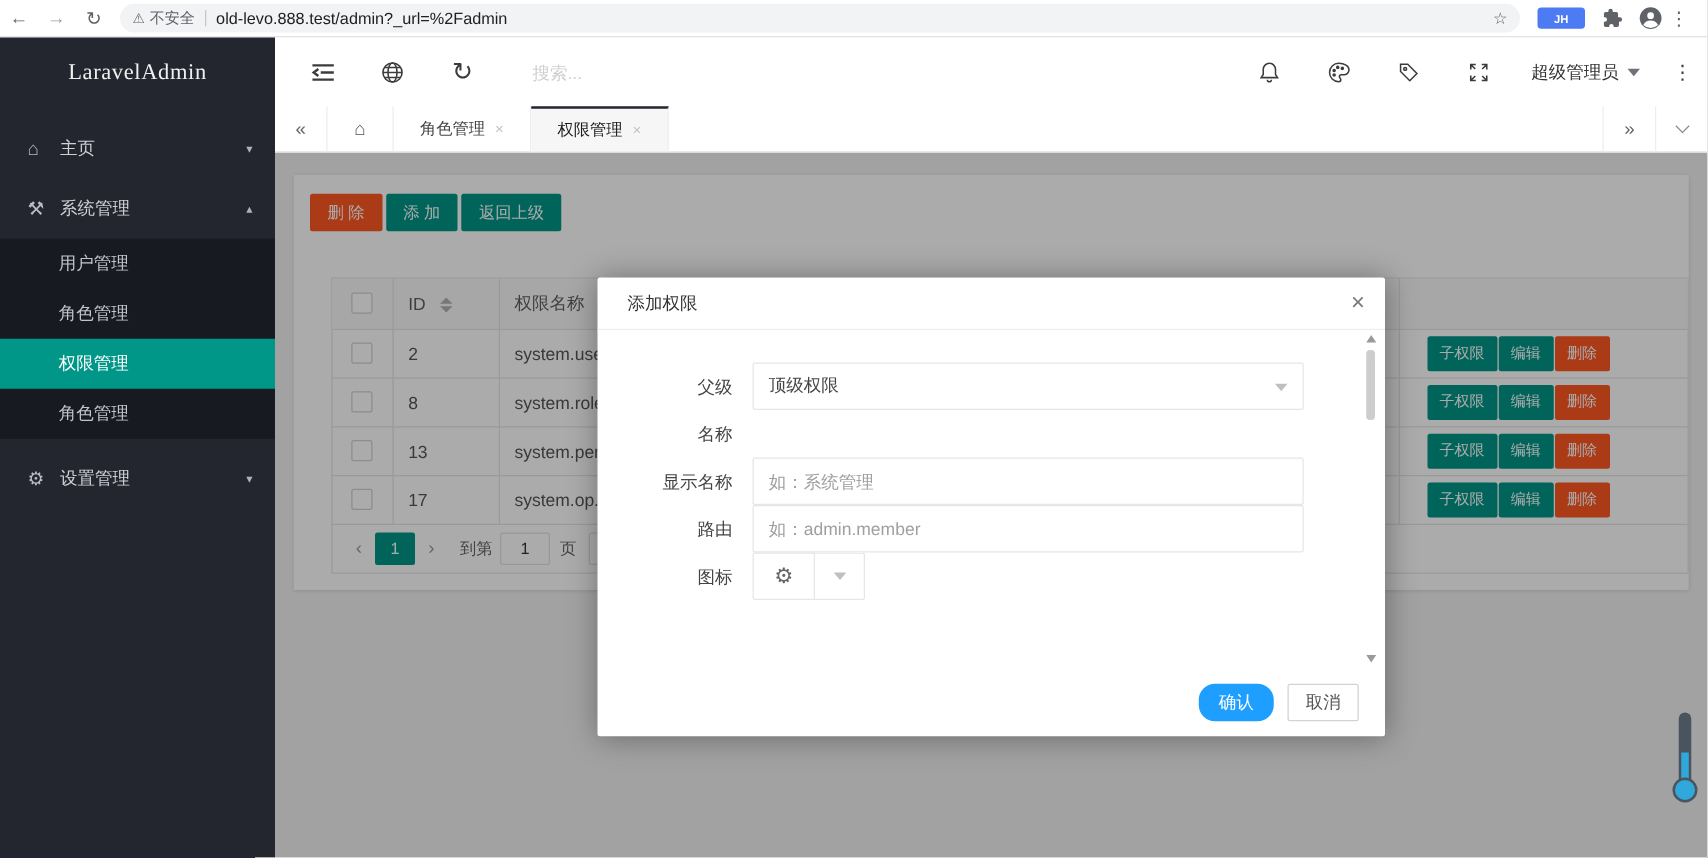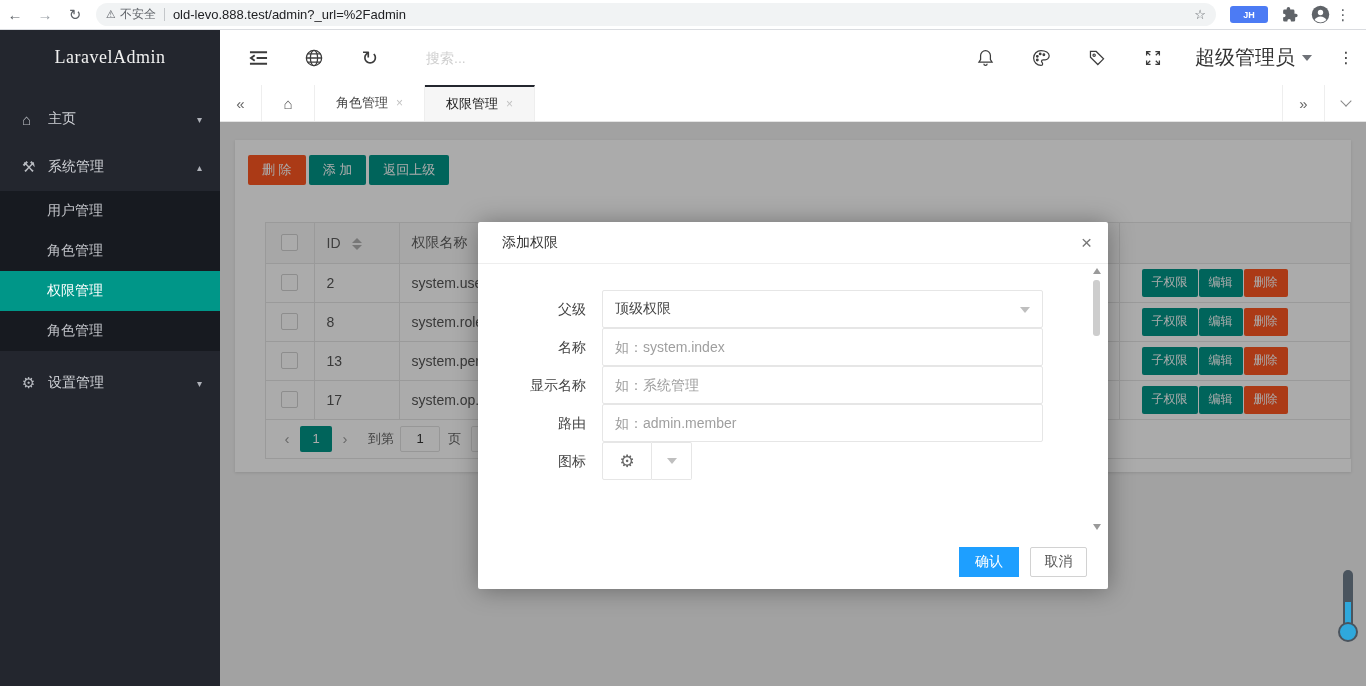--- a/index.html
+++ b/index.html
@@ -43,21 +43,21 @@
   .s-item.active { background:#009688; color:#fff; }
 
   
   .main { position:absolute; left:220px; top:0; width:1146px; height:656px; }
   .navbar { height:55px; background:#fff; display:flex; align-items:center; }
   .nv-ico { width:56px; height:55px; display:flex; align-items:center; justify-content:center;
     color:#3c3c3c; cursor:pointer; font-size:17px; }
   .nv-search { margin-left:28px; width:270px; border:none; outline:none; font-size:14px; color:#333; }
   .nv-search::placeholder { color:#cfcfcf; }
   .nv-right { margin-left:auto; display:flex; align-items:center; }
-  .nv-user { display:flex; align-items:center; font-size:20px; color:#333; cursor:pointer; padding:0 14px; }
+  .nv-user { display:flex; align-items:center; font-size:14px; color:#333; cursor:pointer; padding:0 14px; }
   .tri-down { width:0; height:0; border-left:5px solid transparent; border-right:5px solid transparent;
     border-top:6px solid #6f7278; margin-left:7px; }
 
   
   .tabbar { height:37px; background:#fff; border-bottom:1px solid #e4e4e4; display:flex; align-items:stretch; }
   .tb-btn { width:42px; display:flex; align-items:center; justify-content:center; color:#666;
     font-size:15px; cursor:pointer; border-right:1px solid #eee; }
   .tb-btn.right { border-right:none; border-left:1px solid #eee; margin-left:0; }
   .tab { width:53px; display:flex; align-items:center; justify-content:center; cursor:pointer;
     border-right:1px solid #eee; color:#555; font-size:15px; }
@@ -142,21 +142,21 @@
   
   .msb { position:absolute; right:7px; top:42px; width:9px; height:270px; }
   .msb .ar { position:absolute; left:1px; width:0; height:0; border-left:4px solid transparent;
     border-right:4px solid transparent; }
   .msb .ar.up { top:4px; border-bottom:6px solid #9a9a9a; }
   .msb .ar.dn { bottom:4px; border-top:6px solid #9a9a9a; }
   .msb .thumb { position:absolute; left:1px; top:16px; width:7px; height:56px; background:#cdcdcd;
     border-radius:3px; cursor:grab; }
   .mo-foot { position:absolute; left:0; bottom:0; width:630px; height:55px; }
   .mbtn-ok { position:absolute; left:481px; top:13px; width:60px; height:30px; background:#1e9fff;
-    color:#fff; border:none; border-radius:0; font-size:14px; cursor:pointer; font-family:inherit; }
+    color:#fff; border:none; border-radius:13px; font-size:14px; cursor:pointer; font-family:inherit; }
   .mbtn-cancel { position:absolute; left:552px; top:13px; width:57px; height:30px; background:#fff;
     color:#555; border:1px solid #d2d2d2; border-radius:2px; font-size:14px; cursor:pointer; font-family:inherit; }
 
   
   .thermo { position:absolute; right:7px; top:448px; width:22px; height:76px; z-index:30; cursor:pointer; }
   .th-tube { position:absolute; left:6px; top:0; width:10px; height:58px; background:#4a545e;
     border-radius:5px; overflow:hidden; }
   .th-fill { position:absolute; left:2px; bottom:0; width:6px; height:26px; background:#2fa8dc; }
   .th-bulb { position:absolute; left:1px; top:52px; width:20px; height:20px; border-radius:50%;
     background:#2fa8dc; border:2px solid #4a545e; }
@@ -403,21 +403,20 @@
           <div class="mo-body">
             <div class="frow">
               <div class="flabel">父级</div>
               <div class="fctl sel">
                 <span class="val">顶级权限</span>
                 <span class="sel-tri"></span>
               </div>
             </div>
             <div class="frow">
               <div class="flabel">名称</div>
-              <input class="finput" placeholder="如：system.index" style="">
             </div>
             <div class="frow">
               <div class="flabel">显示名称</div>
               <input class="finput" placeholder="如：系统管理" style="">
             </div>
             <div class="frow">
               <div class="flabel">路由</div>
               <input class="finput" placeholder="如：admin.member" style="">
             </div>
             <div class="frow">

